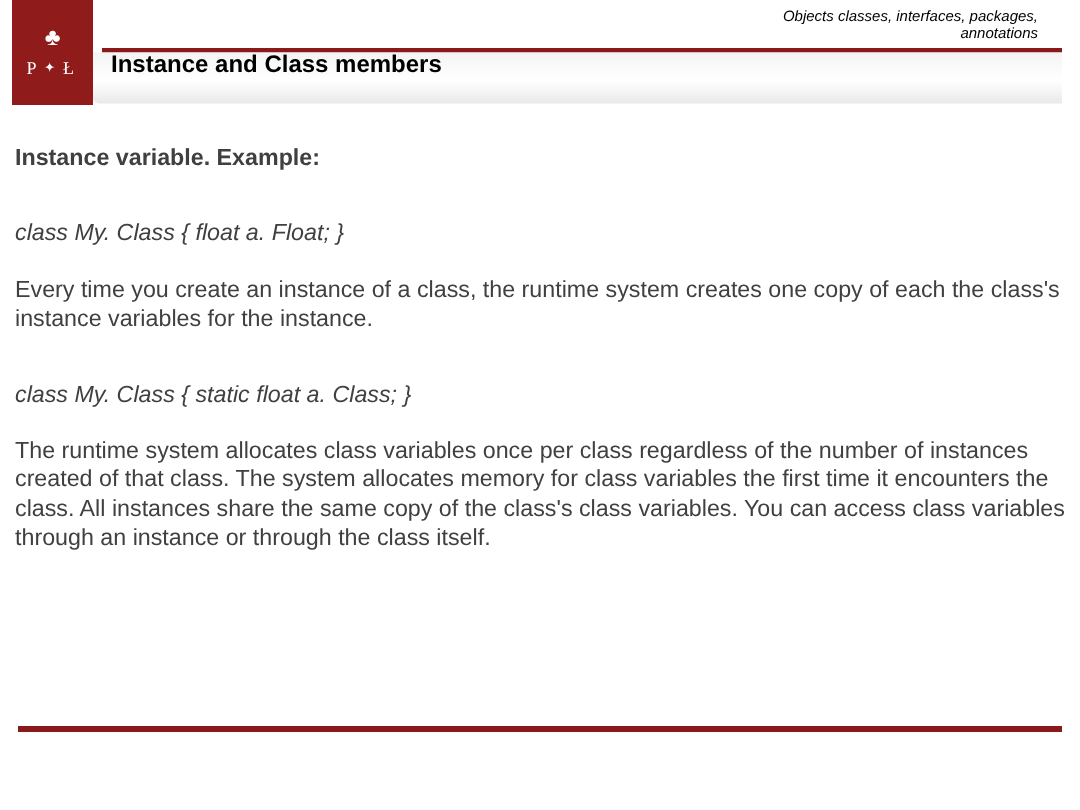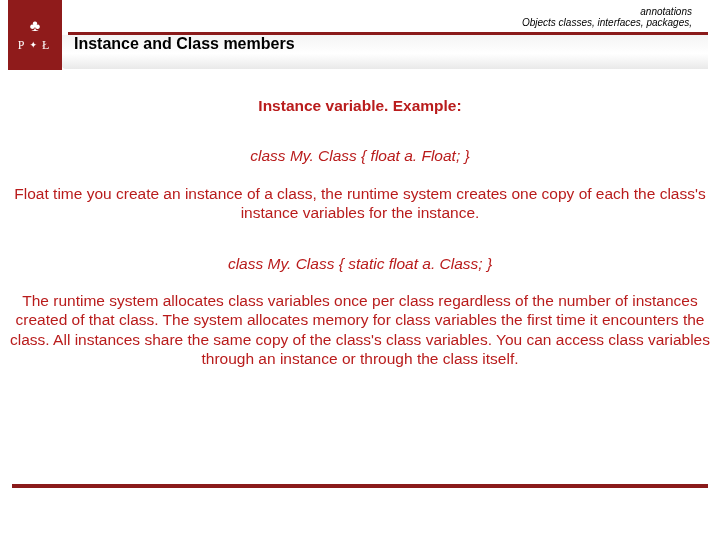--- a/index.html
+++ b/index.html
@@ -75,64 +75,63 @@
   }
   .title-bar span {
     font-weight: bold;
     font-size: 16px;
     color: #000;
   }
   .content {
     padding: 18px 10px 10px 10px;
     font-size: 15.5px;
     line-height: 1.25;
-    color: #b91c1c;
-    text-align: center;
+    color: #404040;
   }
   .content p { margin-bottom: 18px; }
   .heading { font-weight: bold; }
   .code { font-style: italic; margin-top: 31px; }
   .code .kw { font-weight: normal; font-style: italic; }
   .tight { margin-bottom: 2px; }
   .footer-rule {
     position: absolute;
     left: 12px;
     right: 12px;
     bottom: 52px;
     height: 4px;
     background: #8a1a1a;
   }
 </style>
 </head>
 <body>
 
 <div class="header-region">
   <div class="breadcrumb">
+    <div>Objects classes, interfaces, packages,</div>
     <div>annotations</div>
-    <div>Objects classes, interfaces, packages,</div>
   </div>
   <div class="header-rule"></div>
   <div class="logo-box">
     <div class="logo-top">♣</div>
     <div class="logo-letters">
       <span>P</span>
       <span class="eagle">✦</span>
       <span>Ł</span>
     </div>
   </div>
   <div class="title-bar">
     <span>Instance and Class members</span>
   </div>
 </div>
 
 <div class="content">
   <p class="heading tight">Instance variable. Example:</p>
   <p class="code">class My. Class { float a. Float; }</p>
 
-  <p>Float time you create an instance of a class, the runtime system creates one copy of each the class's instance variables for the instance.</p>
+  <p>Every time you create an instance of a class, the runtime system creates one copy of each the class's instance variables for the instance.</p>
 
   <p class="code">
     <span>class My. Class { </span><span class="kw">static</span><span> float a. Class; }</span>
   </p>
 
   <p>The runtime system allocates class variables once per class regardless of the number of instances created of that class. The system allocates memory for class variables the first time it encounters the class. All instances share the same copy of the class's class variables. You can access class variables through an instance or through the class itself.</p>
 </div>
 
 <div class="footer-rule"></div>
 

